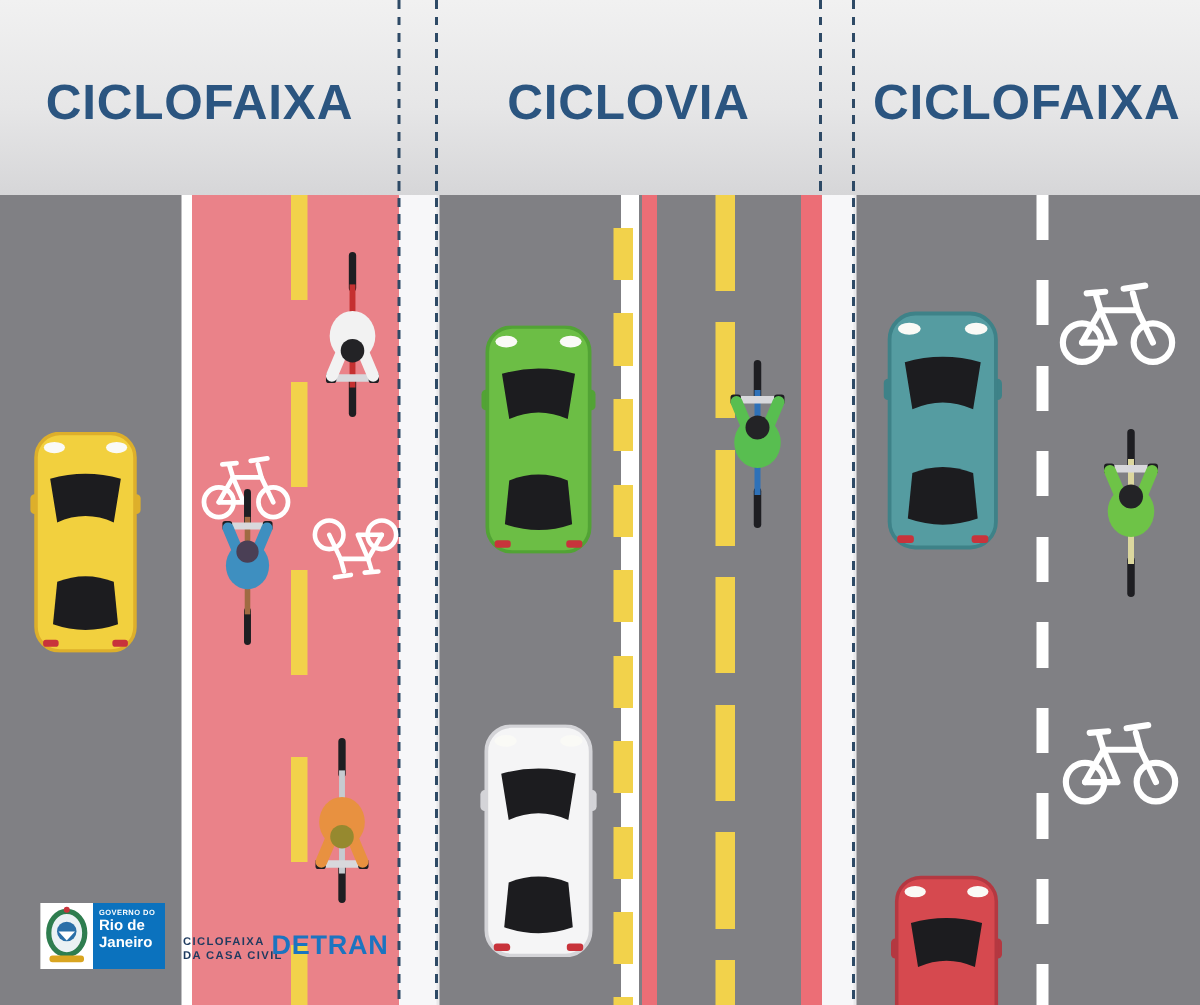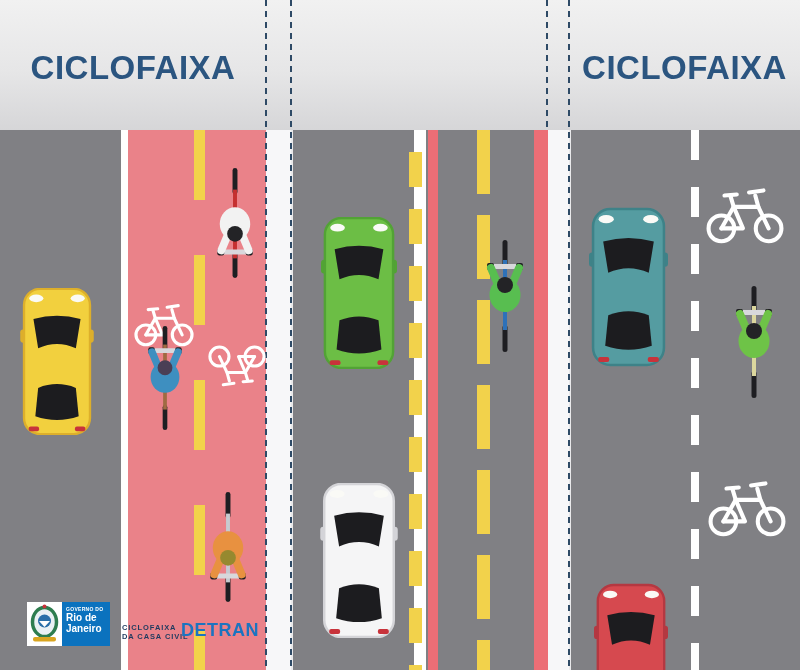--- a/index.html
+++ b/index.html
@@ -80,20 +80,21 @@
           <path d="M42 12 L56 10"></path>
           <path d="M27 26 L24 16"></path>
           <path d="M18 15 L30 14"></path>
         </g>
       </symbol>
     </defs>
   </svg>
 
   <div class="abs header-band"></div>
   <div class="abs panel-title t1">CICLOFAIXA</div>
+  <div class="abs panel-title t2">CICLOVIA</div>
   <div class="abs panel-title t3">CICLOFAIXA</div>
 
   <div class="abs road" style="left:0;width:122px"></div>
   <div class="abs white-line" style="left:121px;width:7px"></div>
   <div class="abs pink" style="left:128px;width:138px"></div>
   <div class="abs ydash-long" style="left:194px;width:11px"></div>
 
   <div class="abs gutter" style="left:266px;width:25px"></div>
   <div class="abs gutter" style="left:547px;width:22px"></div>
   <div class="abs divider" style="left:265px"></div>

